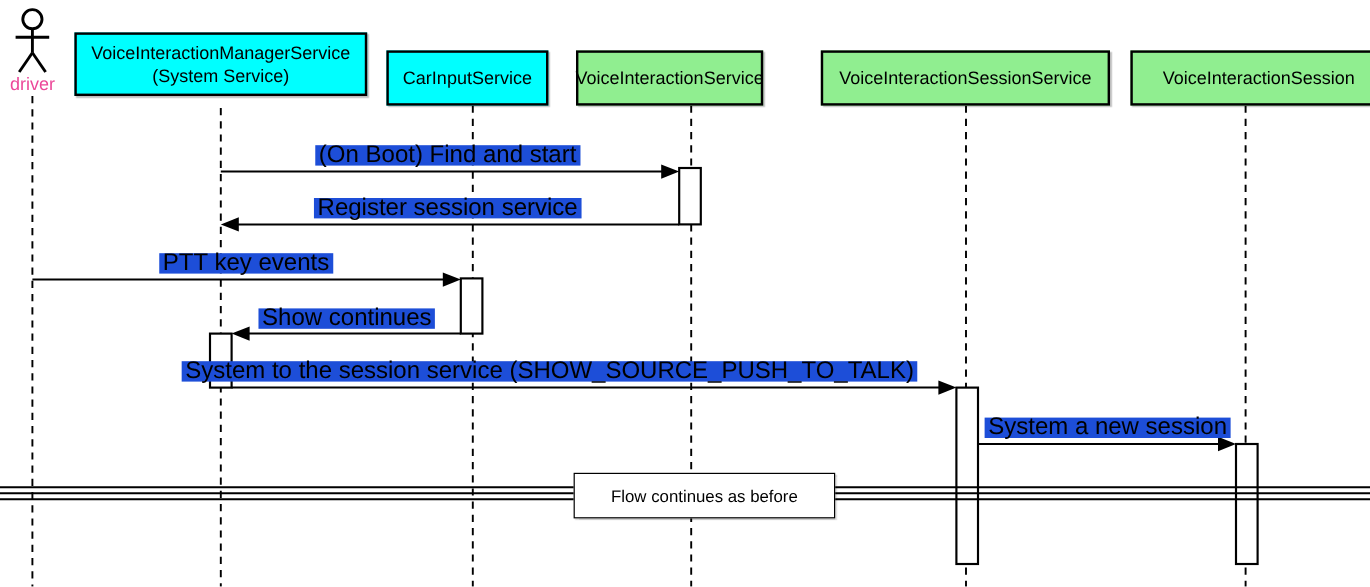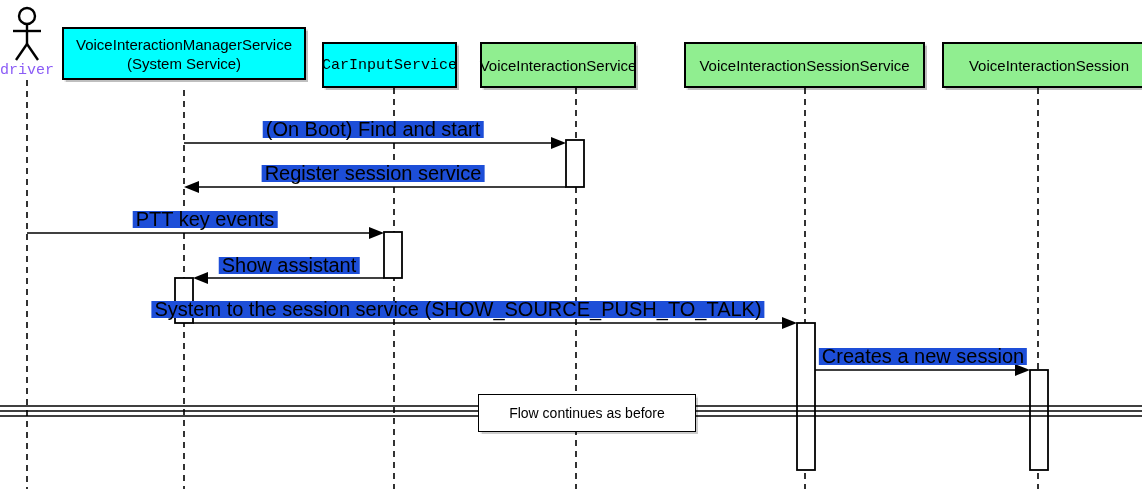--- a/index.html
+++ b/index.html
@@ -25,34 +25,33 @@
     font-size: 15px;
     color: #000000;
     line-height: 19px;
     box-shadow: 1.5px 1.5px 1px rgba(0,0,0,0.25);
     box-sizing: border-box;
   }
   .participant.cyan  { background: #00ffff; }
   .participant.green { background: #90ee90; }
 
   .p-vims      { left: 62px;  top: 27px; width: 244px; height: 53px; }
-  .p-carinput  { left: 322px; top: 42px; width: 135px; height: 46px; font-family: Liberation Mono, monospace; }
+  .p-carinput  { left: 322px; top: 42px; width: 135px; height: 46px; }
   .p-vis       { left: 480px; top: 42px; width: 156px; height: 46px; }
   .p-viss      { left: 684px; top: 42px; width: 241px; height: 46px; }
   .p-visession { left: 942px; top: 42px; width: 214px; height: 46px; }
 
   .actor-label {
     position: absolute;
     z-index: 3;
     left: 27px; top: 62px;
     transform: translateX(-50%);
     font-size: 15px;
-    color: #8b5cf6;
+    color: #ec4899;
     white-space: nowrap;
-    font-family: Liberation Mono, monospace;
   }
 
   .msg-label {
     position: absolute;
     z-index: 4;
     transform: translateX(-50%);
     font-size: 20px;
     color: #000000;
     white-space: nowrap;
     background: #1d4ed8;
@@ -158,21 +157,21 @@
   <div class="participant green p-viss">
     <span>VoiceInteractionSessionService</span>
   </div>
   <div class="participant green p-visession">
     <span>VoiceInteractionSession</span>
   </div>
 
   <div class="msg-label m0">(On Boot) Find and start</div>
   <div class="msg-label m1">Register session service</div>
   <div class="msg-label m2">PTT key events</div>
-  <div class="msg-label m3">Show assistant</div>
+  <div class="msg-label m3">Show continues</div>
   <div class="msg-label m4">System to the session service (SHOW_SOURCE_PUSH_TO_TALK)</div>
-  <div class="msg-label m5">Creates a new session</div>
+  <div class="msg-label m5">System a new session</div>
 
   <div class="divider-box">
     <span>Flow continues as before</span>
   </div>
 
 </div>
 
 </body></html>

